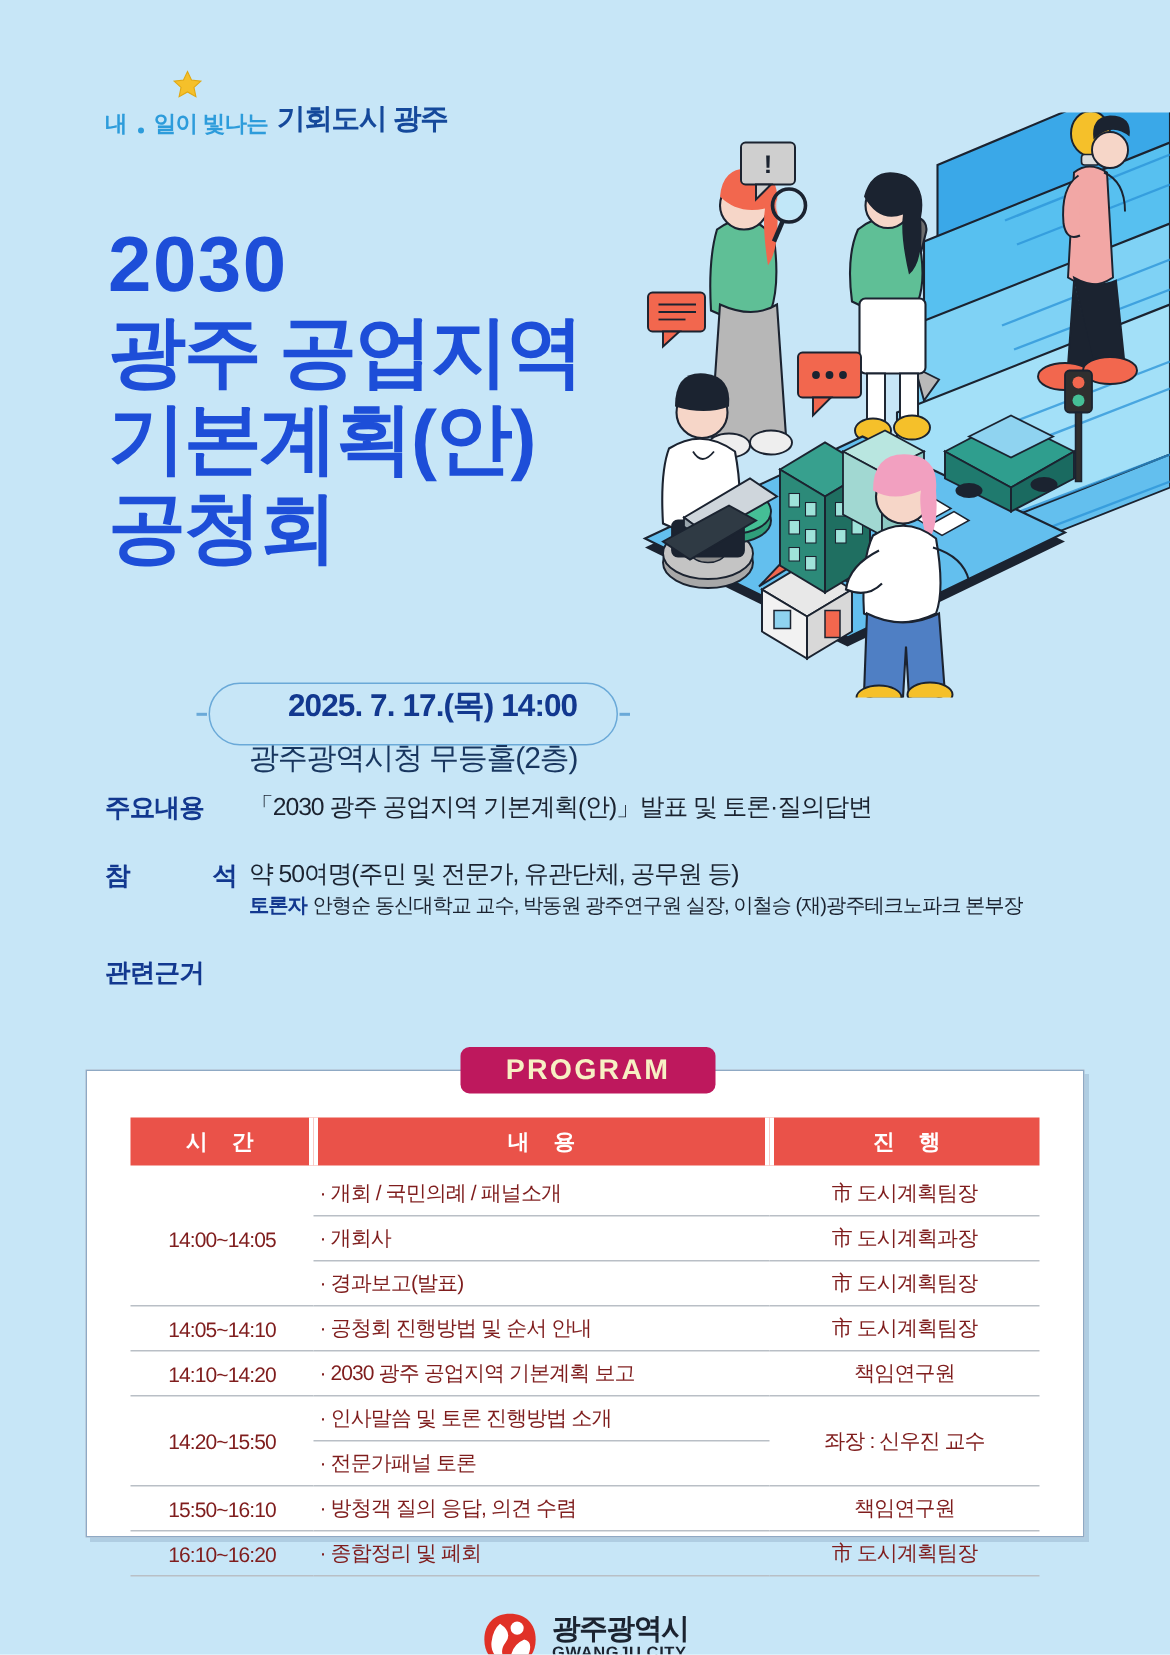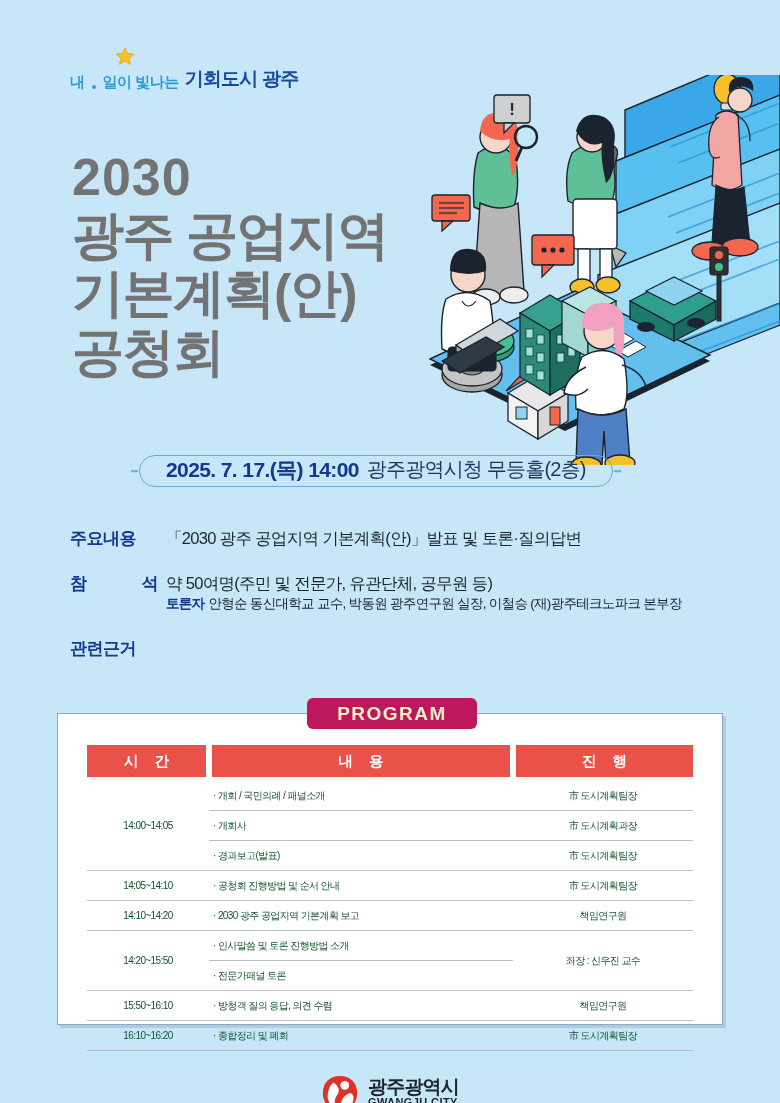--- a/index.html
+++ b/index.html
@@ -73,43 +73,44 @@
   }
 
   
   .title-block {
     position: absolute;
     left: 72px;
     top: 148px;
     z-index: 5;
   }
   .title-line {
-    color: #737373;
+    color: #1d4ed8;
     font-size: 52px;
     font-weight: bold;
     line-height: 1.12;
     letter-spacing: -1.5px;
     white-space: nowrap;
   }
   .title-line.num { letter-spacing: 1px; }
 
   
   .date-badge {
     position: absolute;
     left: 139px;
     top: 455px;
-    height: 32px;
+    height: 42px;
     padding: 0 26px;
     border: 1.6px solid #6aa9d8;
     border-radius: 22px;
     background: transparent;
     display: flex;
-    align-items: flex-start;
+    align-items: flex-end;
     gap: 8px;
     white-space: nowrap;
+    flex-direction: column;
   }
   .date-badge .d1 {
     color: #12388f;
     font-size: 21px;
     font-weight: bold;
     letter-spacing: -0.6px;
   }
   .date-badge .d2 {
     color: #18365f;
     font-size: 20px;
@@ -217,22 +218,22 @@
     text-indent: 6px;
     height: 32px;
     padding: 0;
     border-left: 3px solid #ffffff;
     border-right: 3px solid #ffffff;
   }
   table.program th:first-child { border-left: none; }
   table.program th:last-child  { border-right: none; }
 
   table.program td {
-    font-size: 10px;
-    color: #14532d;
+    font-size: 14px;
+    color: #7f1d1d;
     letter-spacing: -0.6px;
     height: 30px;
     padding: 0 4px;
     border-bottom: 1px solid #b9bfc6;
     vertical-align: middle;
   }
   td.c-time { width: 122px; text-align: center; white-space: nowrap; }
   td.c-cont { width: 304px; text-align: left;   padding-left: 14px; white-space: nowrap; }
   td.c-host { width: 180px; text-align: center; white-space: nowrap; }
 

